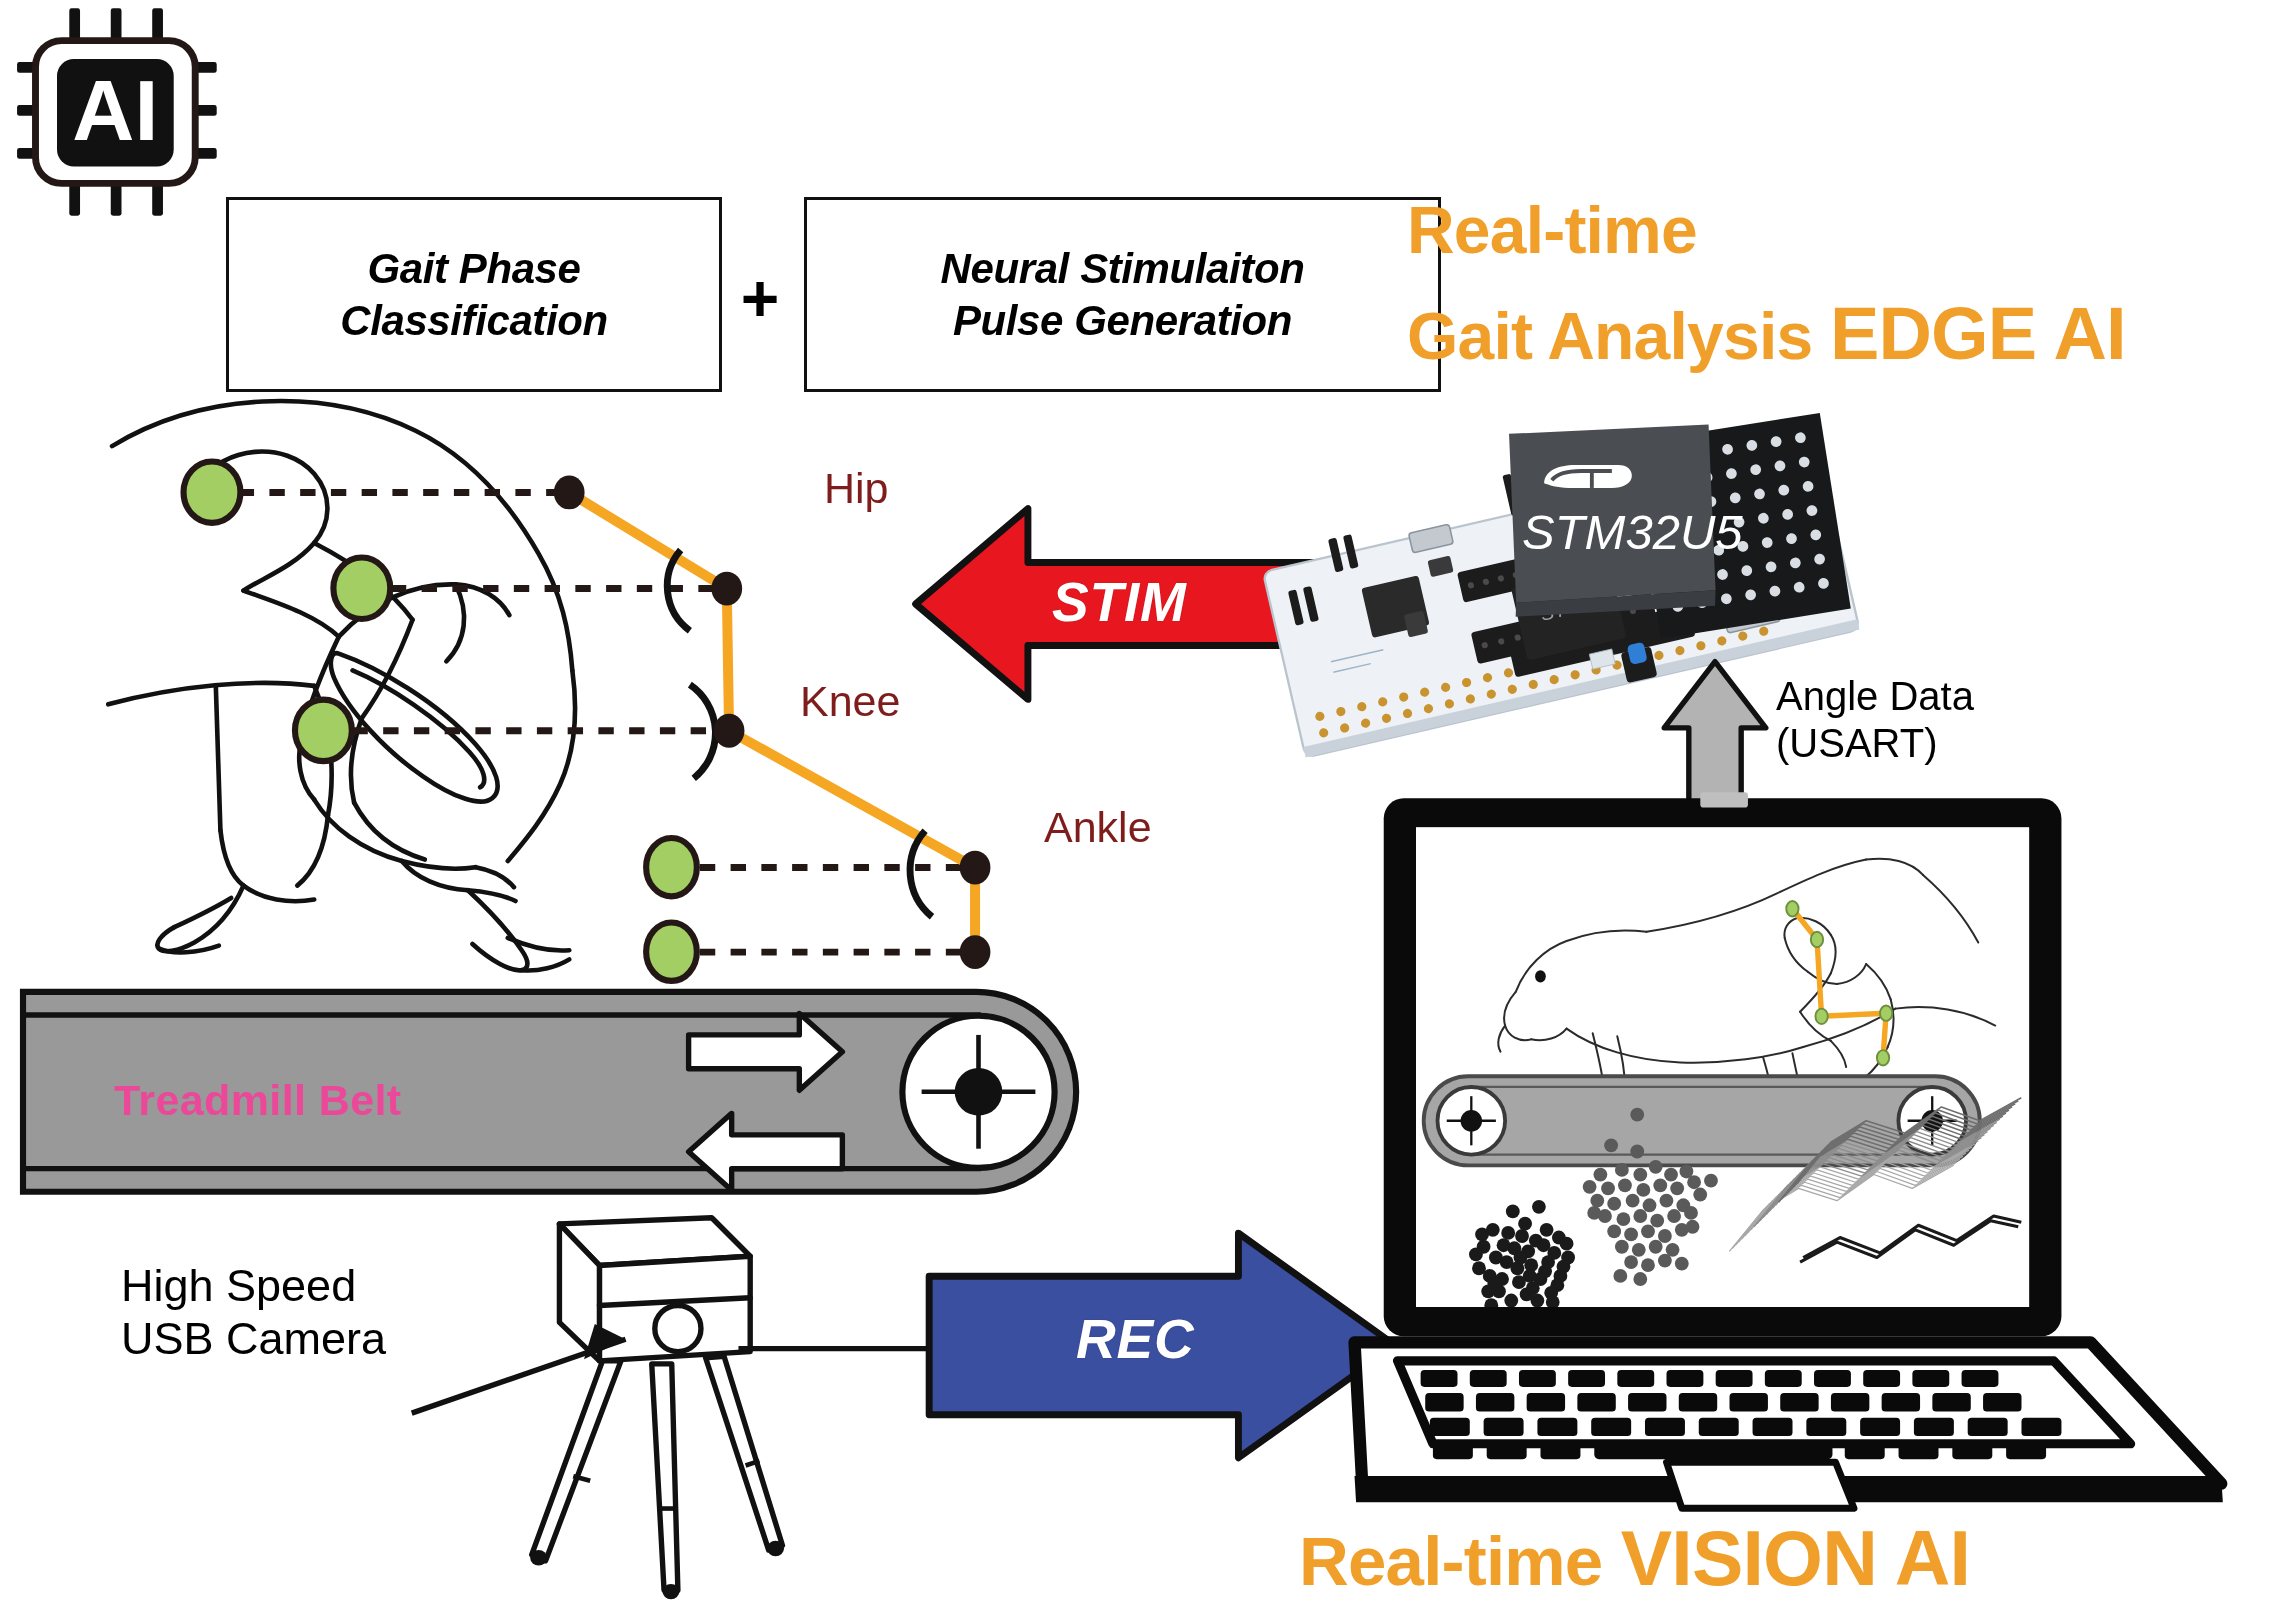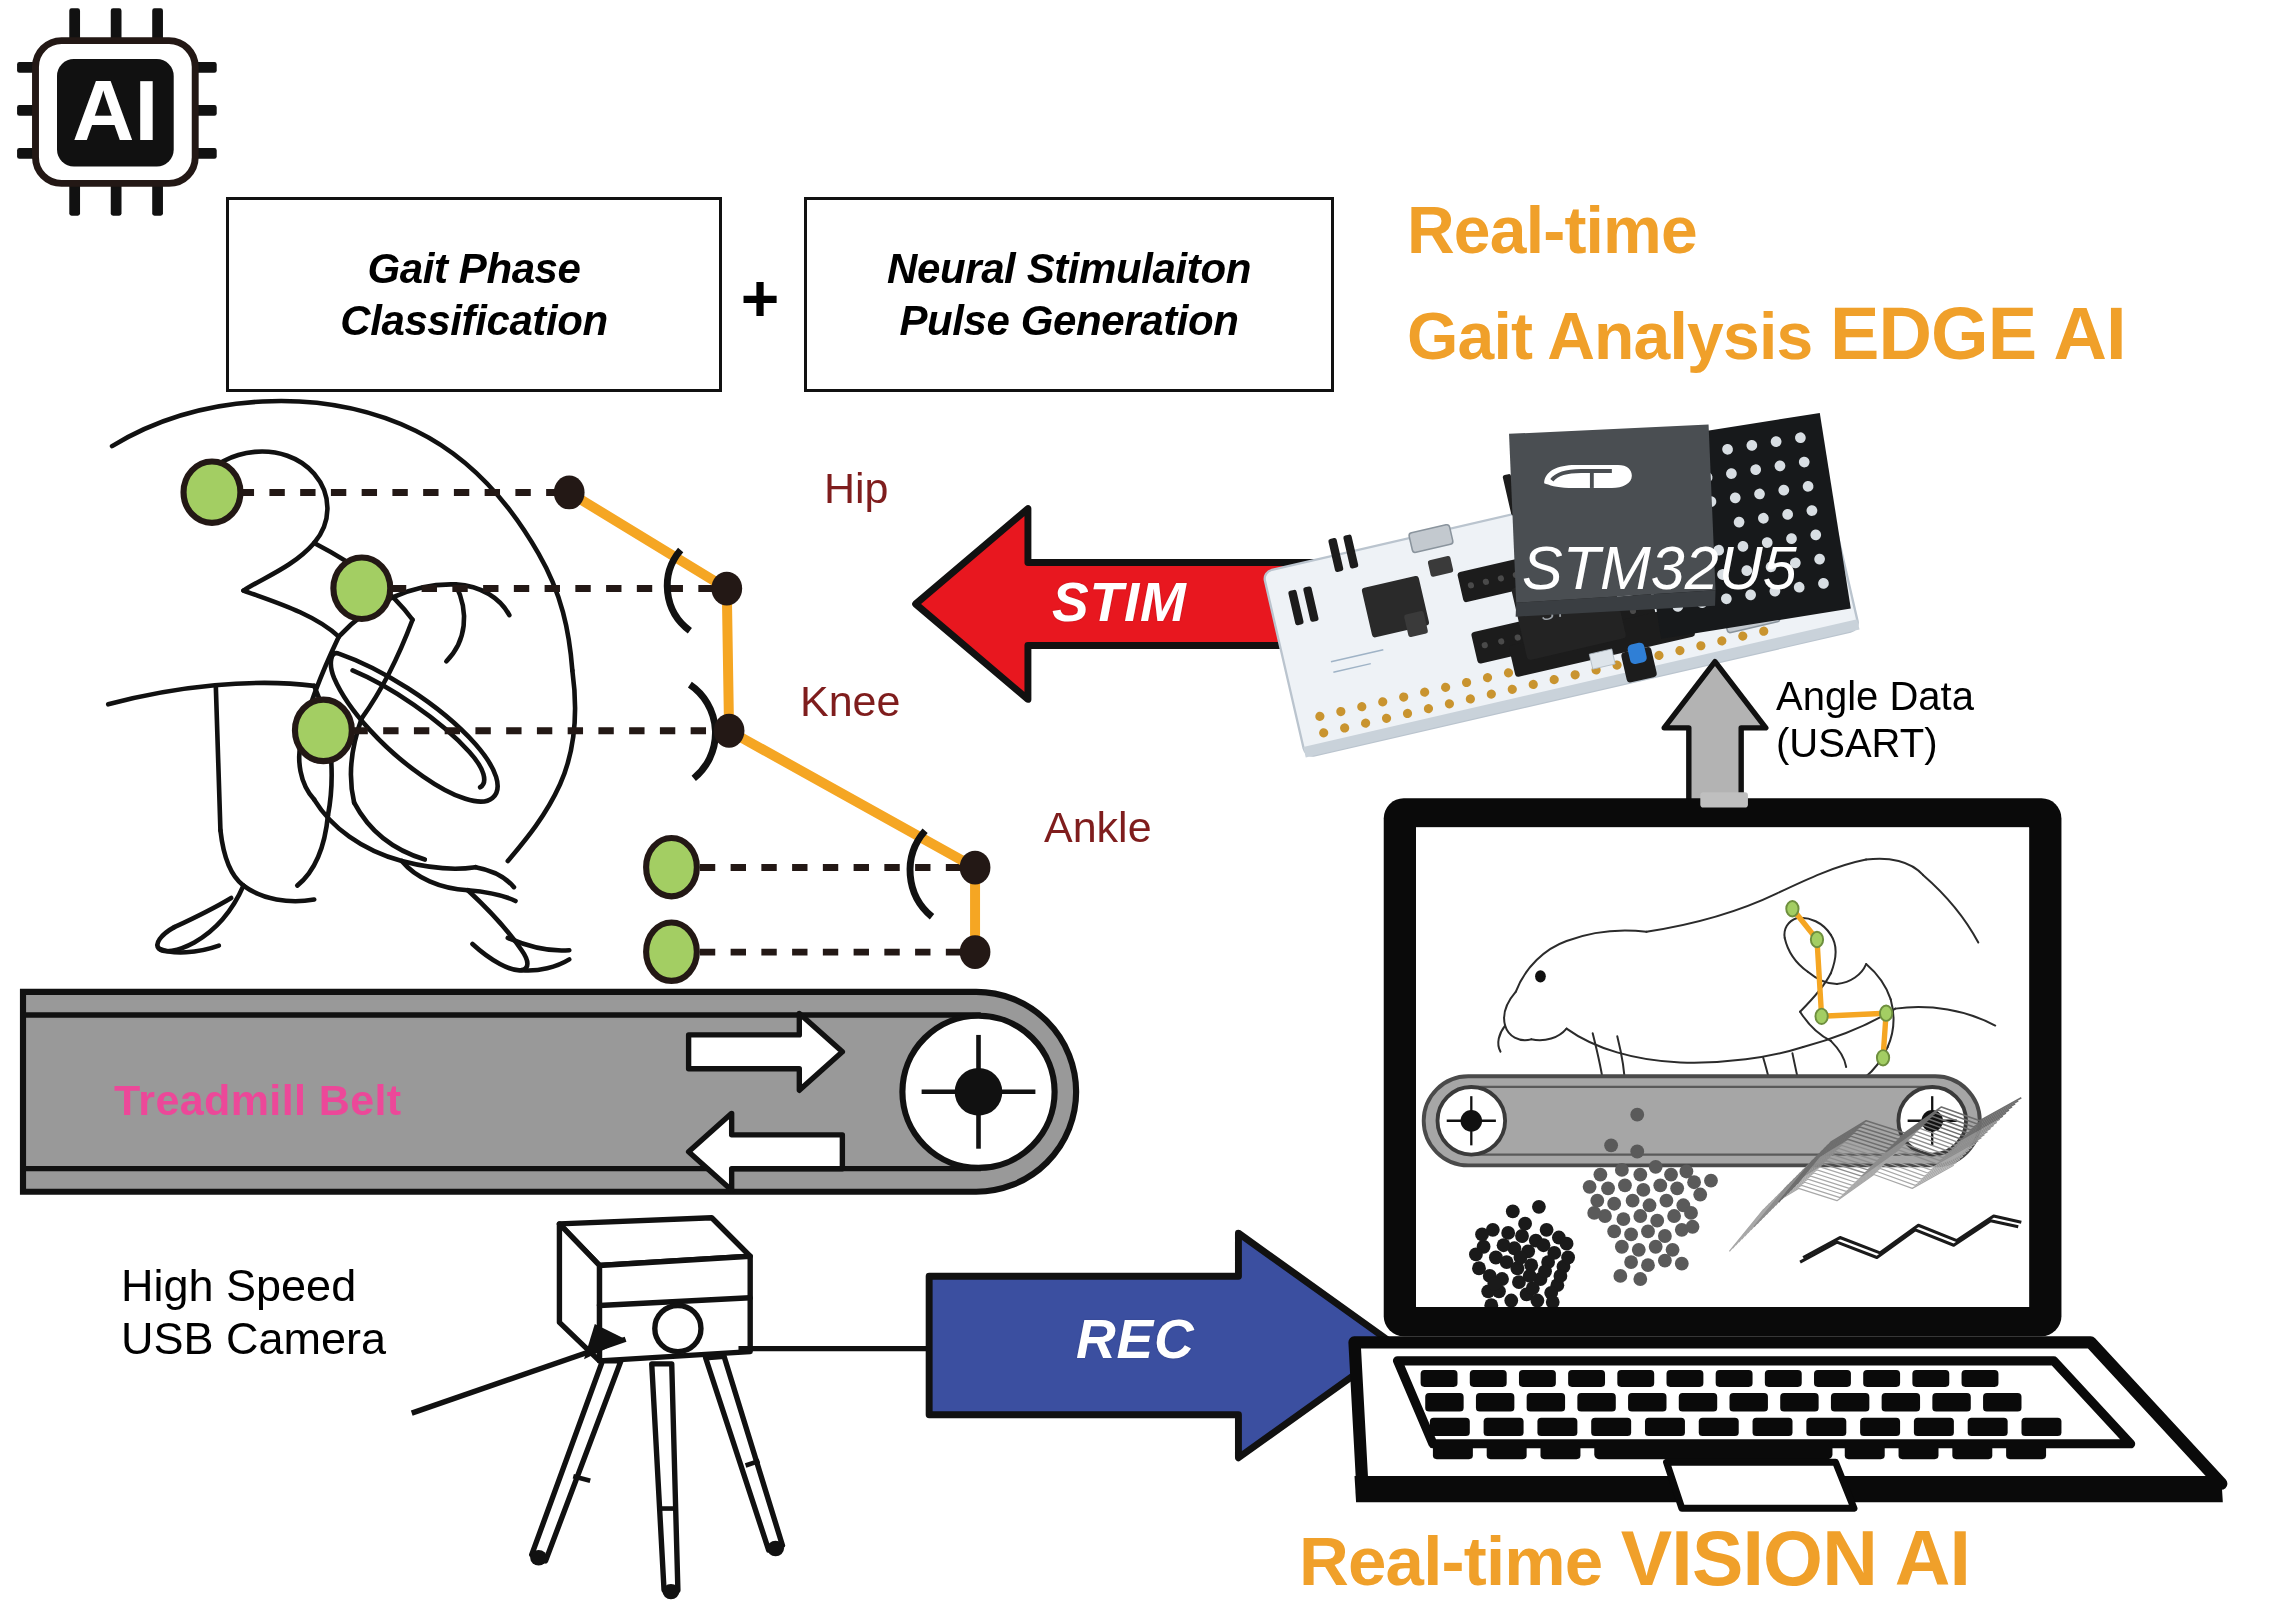--- a/index.html
+++ b/index.html
@@ -72,21 +72,21 @@
   </svg>
 </div>
 
 <div class="boxlabel boxframe" style="left:226px;top:197px;width:496px;height:195px;">
   <span>Gait Phase</span>
   <span>Classification</span>
 </div>
 
 <div class="plus abs" style="left:733px;top:265px;width:54px;text-align:center;">+</div>
 
-<div class="boxlabel boxframe" style="left:804px;top:197px;width:530px;height:195px;">
+<div class="boxlabel boxframe" style="left:804px;top:197px;width:637px;height:195px;">
   <span>Neural Stimulaiton</span>
   <span>Pulse Generation</span>
 </div>
 
 <div class="orange-title" style="left:1407px;top:192px;font-size:66px;">Real-time</div>
 <div class="abs" style="left:1407px;top:291px;white-space:nowrap;">
   <span class="orange-title" style="position:static;font-size:66px;">Gait Analysis </span><span class="orange-title" style="position:static;font-size:74px;">EDGE AI</span>
 </div>
 
 <div class="abs" style="left:108px;top:400px;width:815px;height:584px;">
@@ -431,21 +431,21 @@
 </div>
 
 <div class="abs" style="left:1538px;top:457px;width:100px;height:45px;">
   <svg width="100" height="45" viewBox="0 0 130 58">
     <path d="M8,34 C8,18 26,10 48,10 L104,10 C116,10 122,16 122,24
              C122,34 110,40 96,40 L40,40 C24,40 14,36 8,34 Z" fill="#fff"></path>
     <path d="M18,30 C24,22 38,18 56,18 L96,18" stroke="#4A4E52" stroke-width="5" fill="none"></path>
     <path d="M70,18 L70,40" stroke="#4A4E52" stroke-width="5"></path>
   </svg>
 </div>
-<div class="chip-text" style="left:1522px;top:504px;font-size:61px;font-weight:500;margin-top:29px;">STM32U5</div>
+<div class="chip-text" style="left:1522px;top:504px;font-size:49px;font-weight:500;">STM32U5</div>
 
 <div class="abs" style="left:1661px;top:657px;width:108px;height:231px;">
 <svg width="108" height="231" viewBox="0 0 140 300">
   <polygon points="70,6 136,92 104,92 104,294 36,294 36,92 4,92" fill="#B3B3B3" stroke="#111" stroke-width="7" stroke-linejoin="round"></polygon>
 </svg>
 </div>
 <div class="plainlabel" style="left:1776px;top:673px;">
   <span>Angle Data</span><br>
   <span>(USART)</span>
 </div>

